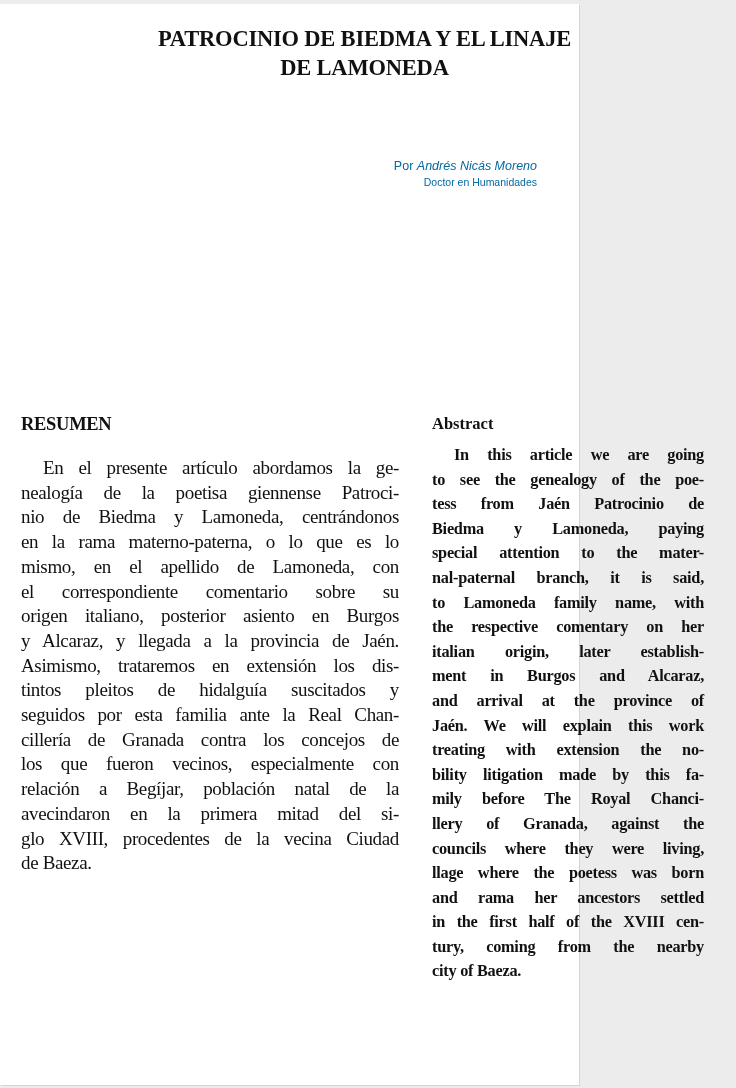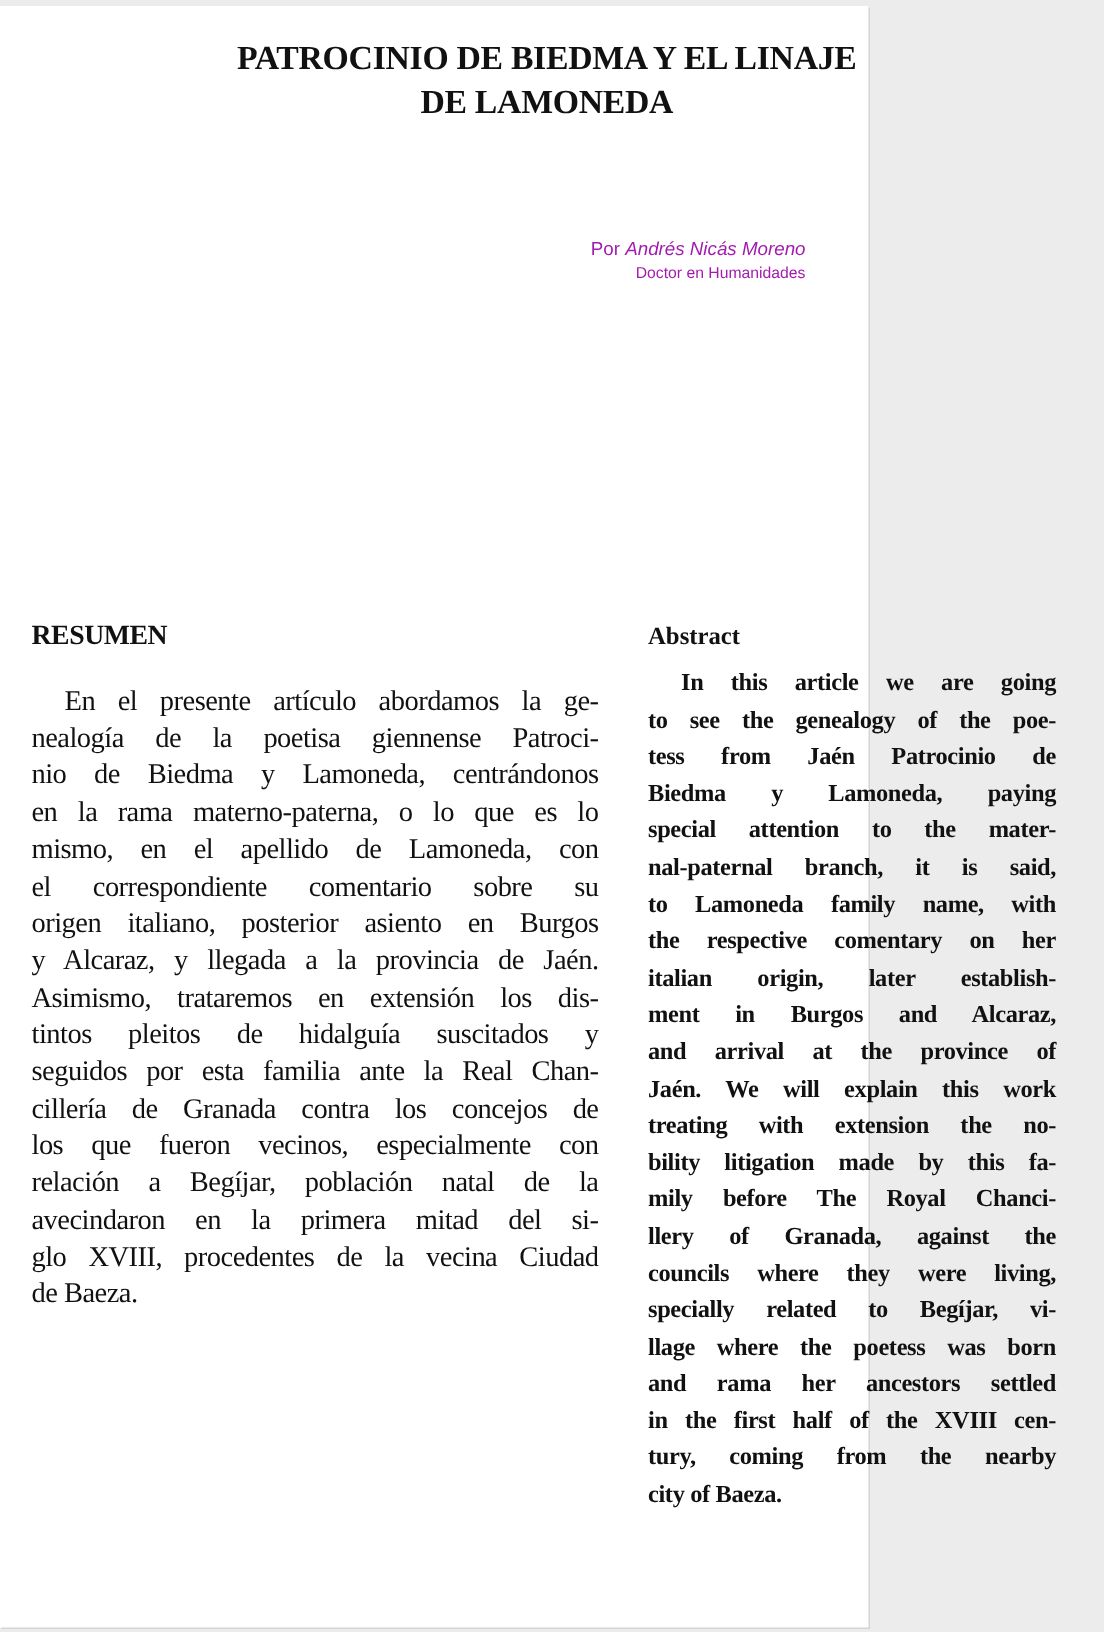--- a/index.html
+++ b/index.html
@@ -13,21 +13,21 @@
       background: #ffffff; box-shadow: 1px 1px 0 #d4d4d4;
     }
     .title {
       position: absolute; left: 0; width: 729px; top: 20px;
       text-align: center; font-weight: bold; font-size: 22.5px; line-height: 29px;
       letter-spacing: -0.2px; color: #111;
     }
     .title div { white-space: nowrap; }
     .author {
       position: absolute; right: 42px; top: 154px; text-align: right;
-      font-family: "Liberation Sans", "DejaVu Sans", sans-serif; color: #a21caf;
+      font-family: "Liberation Sans", "DejaVu Sans", sans-serif; color: #0369a1;
     }
     .author .by { font-size: 12.5px; line-height: 17px; }
     .author .by .name { font-style: italic; }
     .author .role { font-size: 10.5px; line-height: 14px; margin-top: 0px; }
     .col { position: absolute; }
     .col-left { left: 21px; top: 408px; width: 378px; }
     .col-right { left: 432px; top: 409px; width: 272px; }
     .heading-left { font-weight: bold; font-size: 18.5px; line-height: 24px; margin-bottom: 20px; letter-spacing: -0.3px; }
     .heading-right { font-weight: bold; font-size: 16.5px; line-height: 22px; margin-bottom: 8px; }
     .line {
@@ -89,21 +89,20 @@
       <span class="line">the respective comentary on her</span>
       <span class="line">italian origin, later establish-</span>
       <span class="line">ment in Burgos and Alcaraz,</span>
       <span class="line">and arrival at the province of</span>
       <span class="line">Jaén. We will explain this work</span>
       <span class="line">treating with extension the no-</span>
       <span class="line">bility litigation made by this fa-</span>
       <span class="line">mily before The Royal Chanci-</span>
       <span class="line">llery of Granada, against the</span>
       <span class="line">councils where they were living,</span>
-      <span class="line">specially related to Begíjar, vi-</span>
       <span class="line">llage where the poetess was born</span>
       <span class="line">and rama her ancestors settled</span>
       <span class="line">in the first half of the XVIII cen-</span>
       <span class="line">tury, coming from the nearby</span>
       <span class="line last">city of Baeza.</span>
     </div>
   </div>
 </div>
 
 </body></html>

